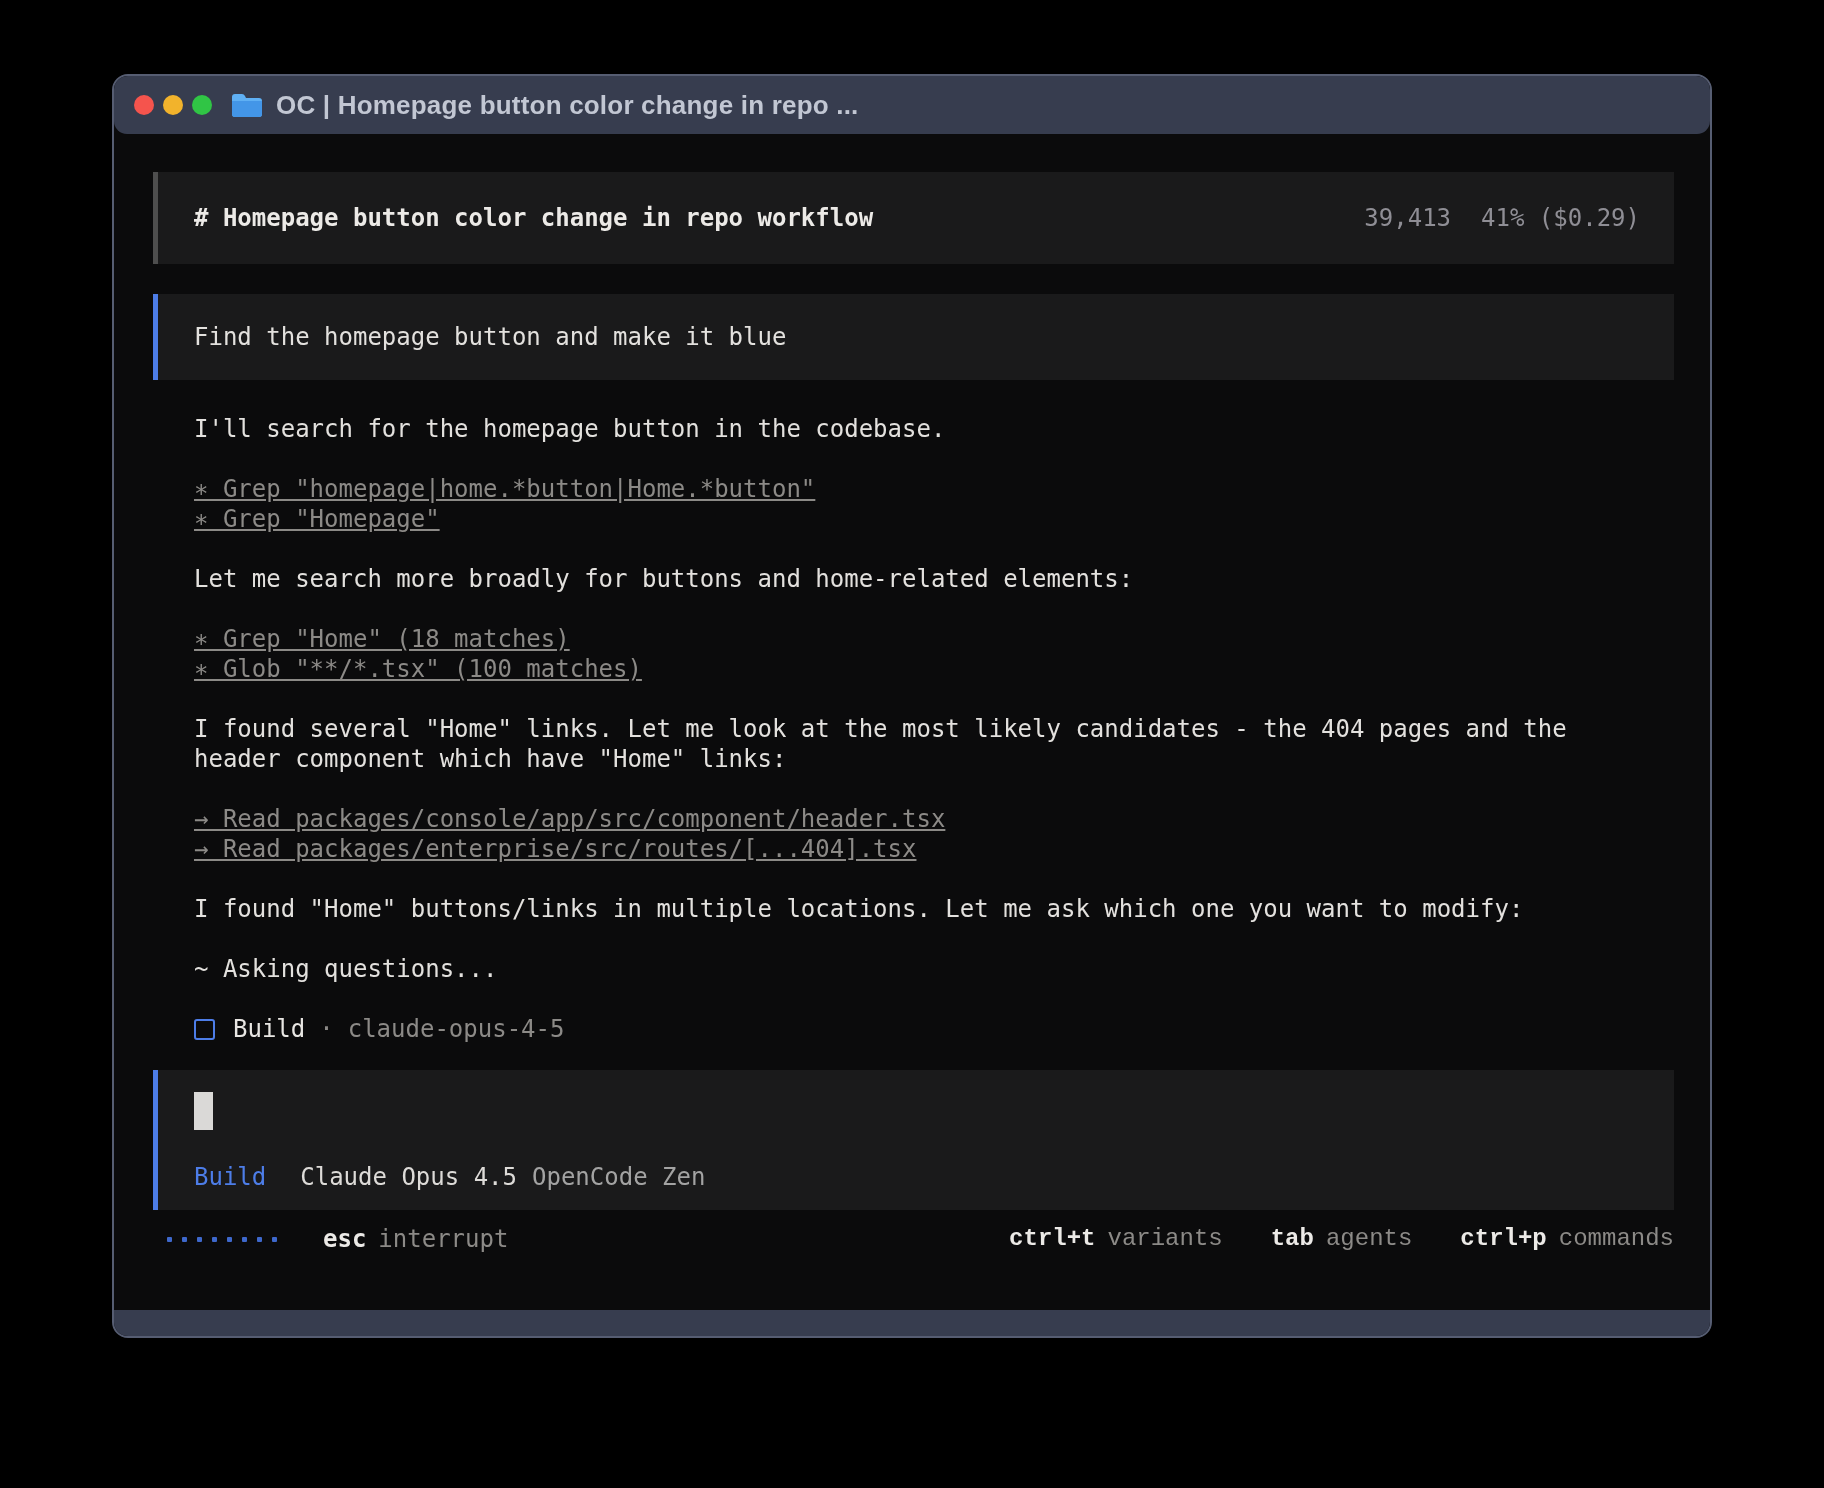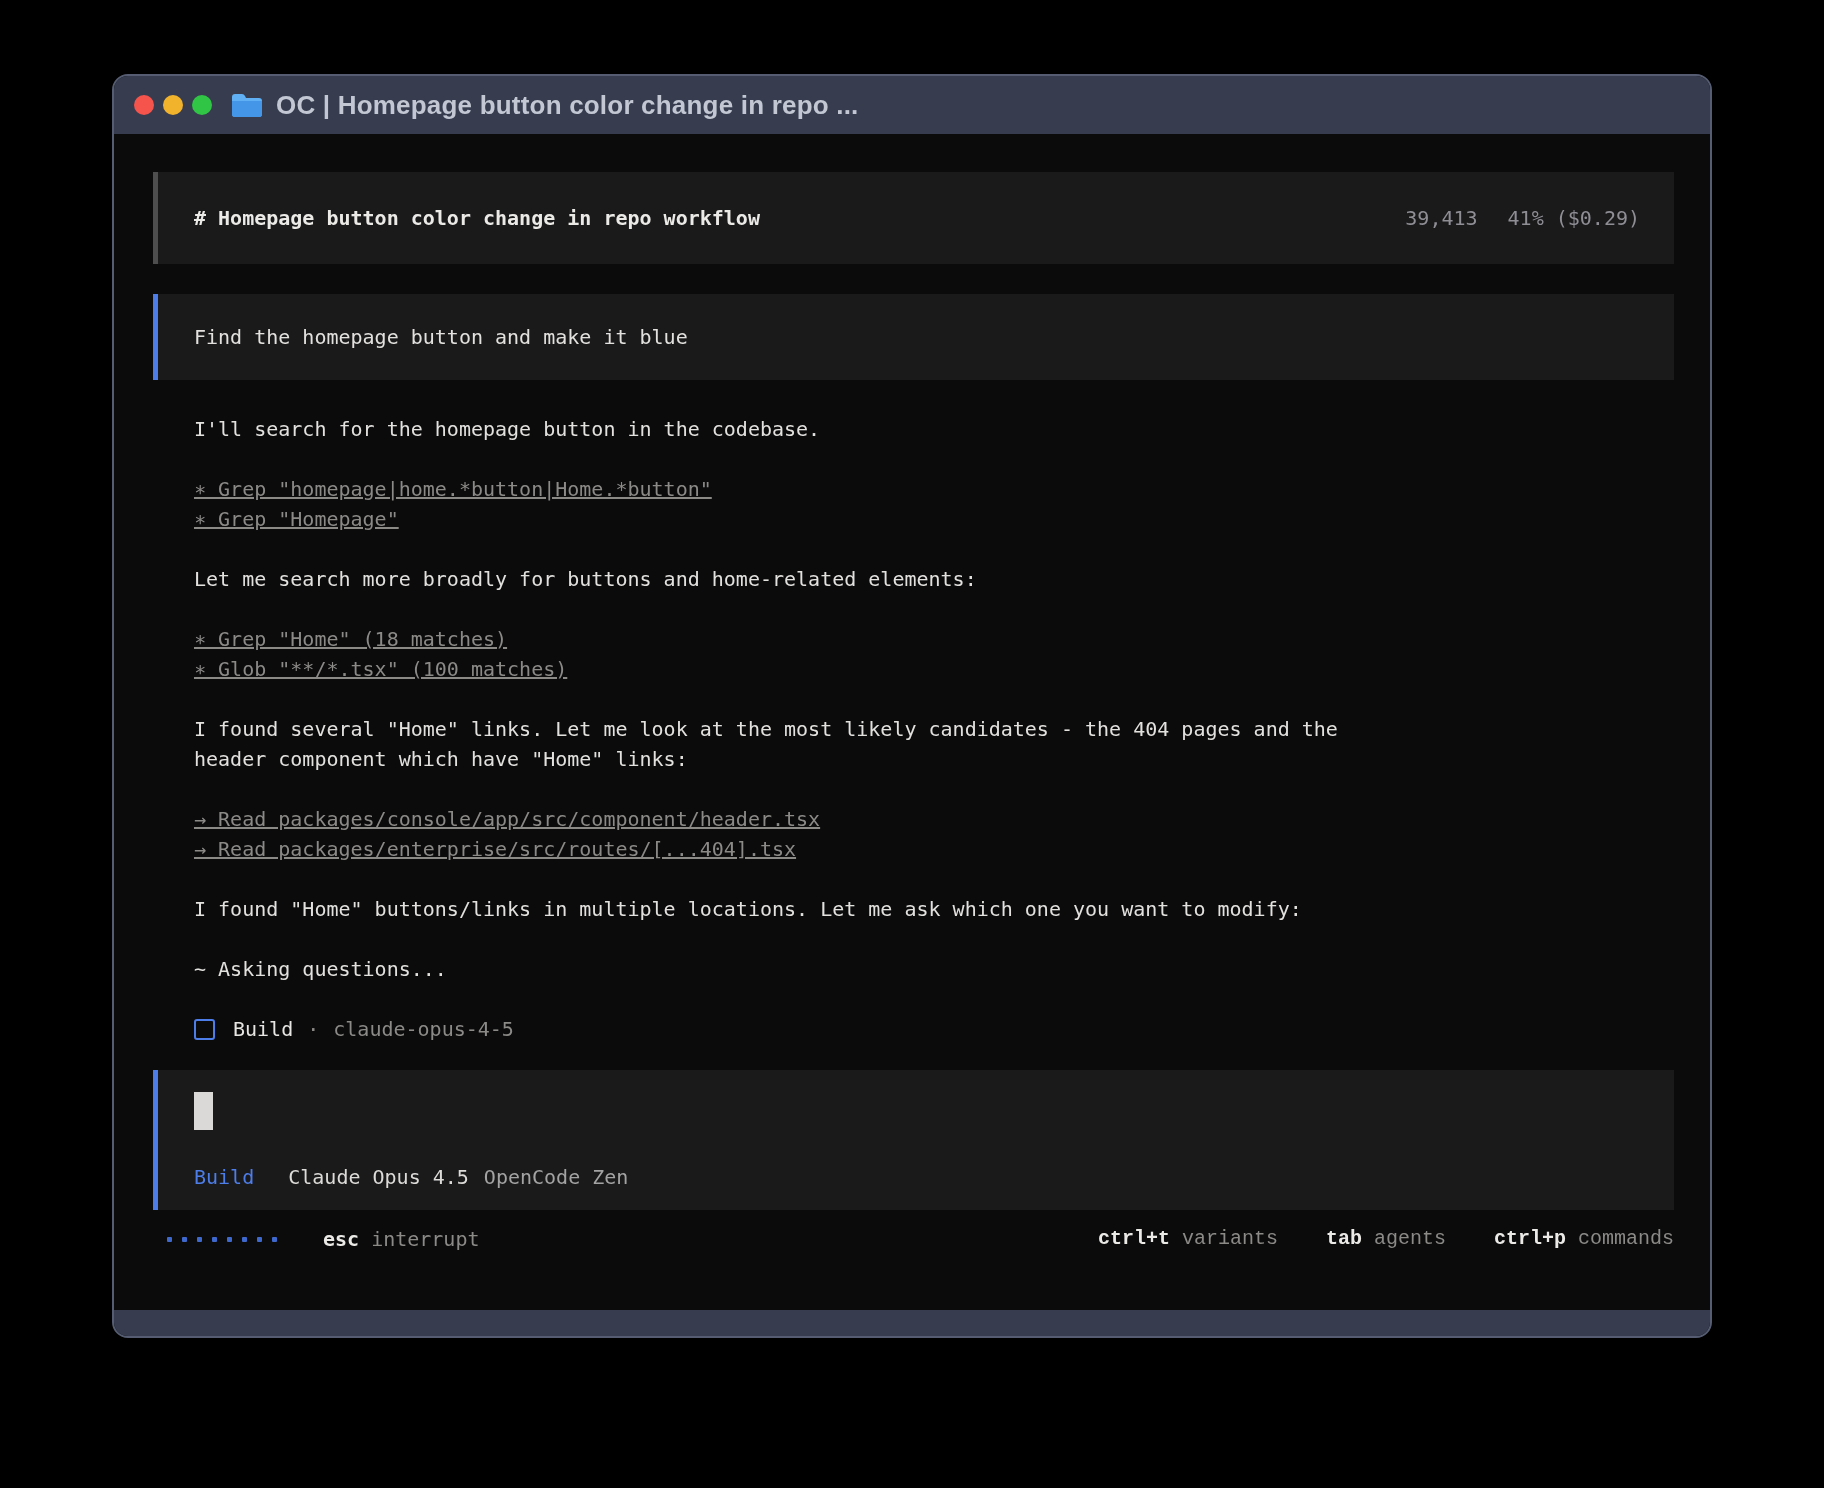--- a/index.html
+++ b/index.html
@@ -19,40 +19,41 @@
     border-radius:16px;
     display:flex;flex-direction:column;
     overflow:hidden;
   }
   
   .titlebar{
     flex:0 0 58px;
     background:#373d4f;
     display:flex;align-items:center;
     padding:0 20px;
+    border-radius:13px;
   }
   .lights{display:flex;gap:9px;}
   .light{width:20px;height:20px;border-radius:50%;}
   .light.red{background:#f5544d;}
   .light.yellow{background:#f2b32c;}
   .light.green{background:#30c545;}
   .title-group{display:flex;align-items:center;margin-left:18px;gap:12px;}
   .folder-icon svg{display:block;}
   .window-title{
     font-family:"Liberation Sans", sans-serif;
     font-weight:700;font-size:26px;
     color:#c2c7d3;letter-spacing:.2px;
   }
   
   .term{
     flex:1;
     box-sizing:border-box;
     padding:38px 36px 16px 39px;
     display:flex;flex-direction:column;
-    font-size:20px;color:#e3e1de;
+    font-size:24px;color:#e3e1de;
   }
   .block{background:#1a1a1b;border-left:5px solid #4d7de8;box-sizing:border-box;}
   .header-block{
     border-left-color:#4e4e4e;
     height:92px;flex:0 0 92px;
     display:flex;align-items:center;justify-content:space-between;
     padding:0 34px 0 36px;
     margin-bottom:30px;
   }
   .header-title{font-weight:700;color:#eceae7;white-space:pre;}

